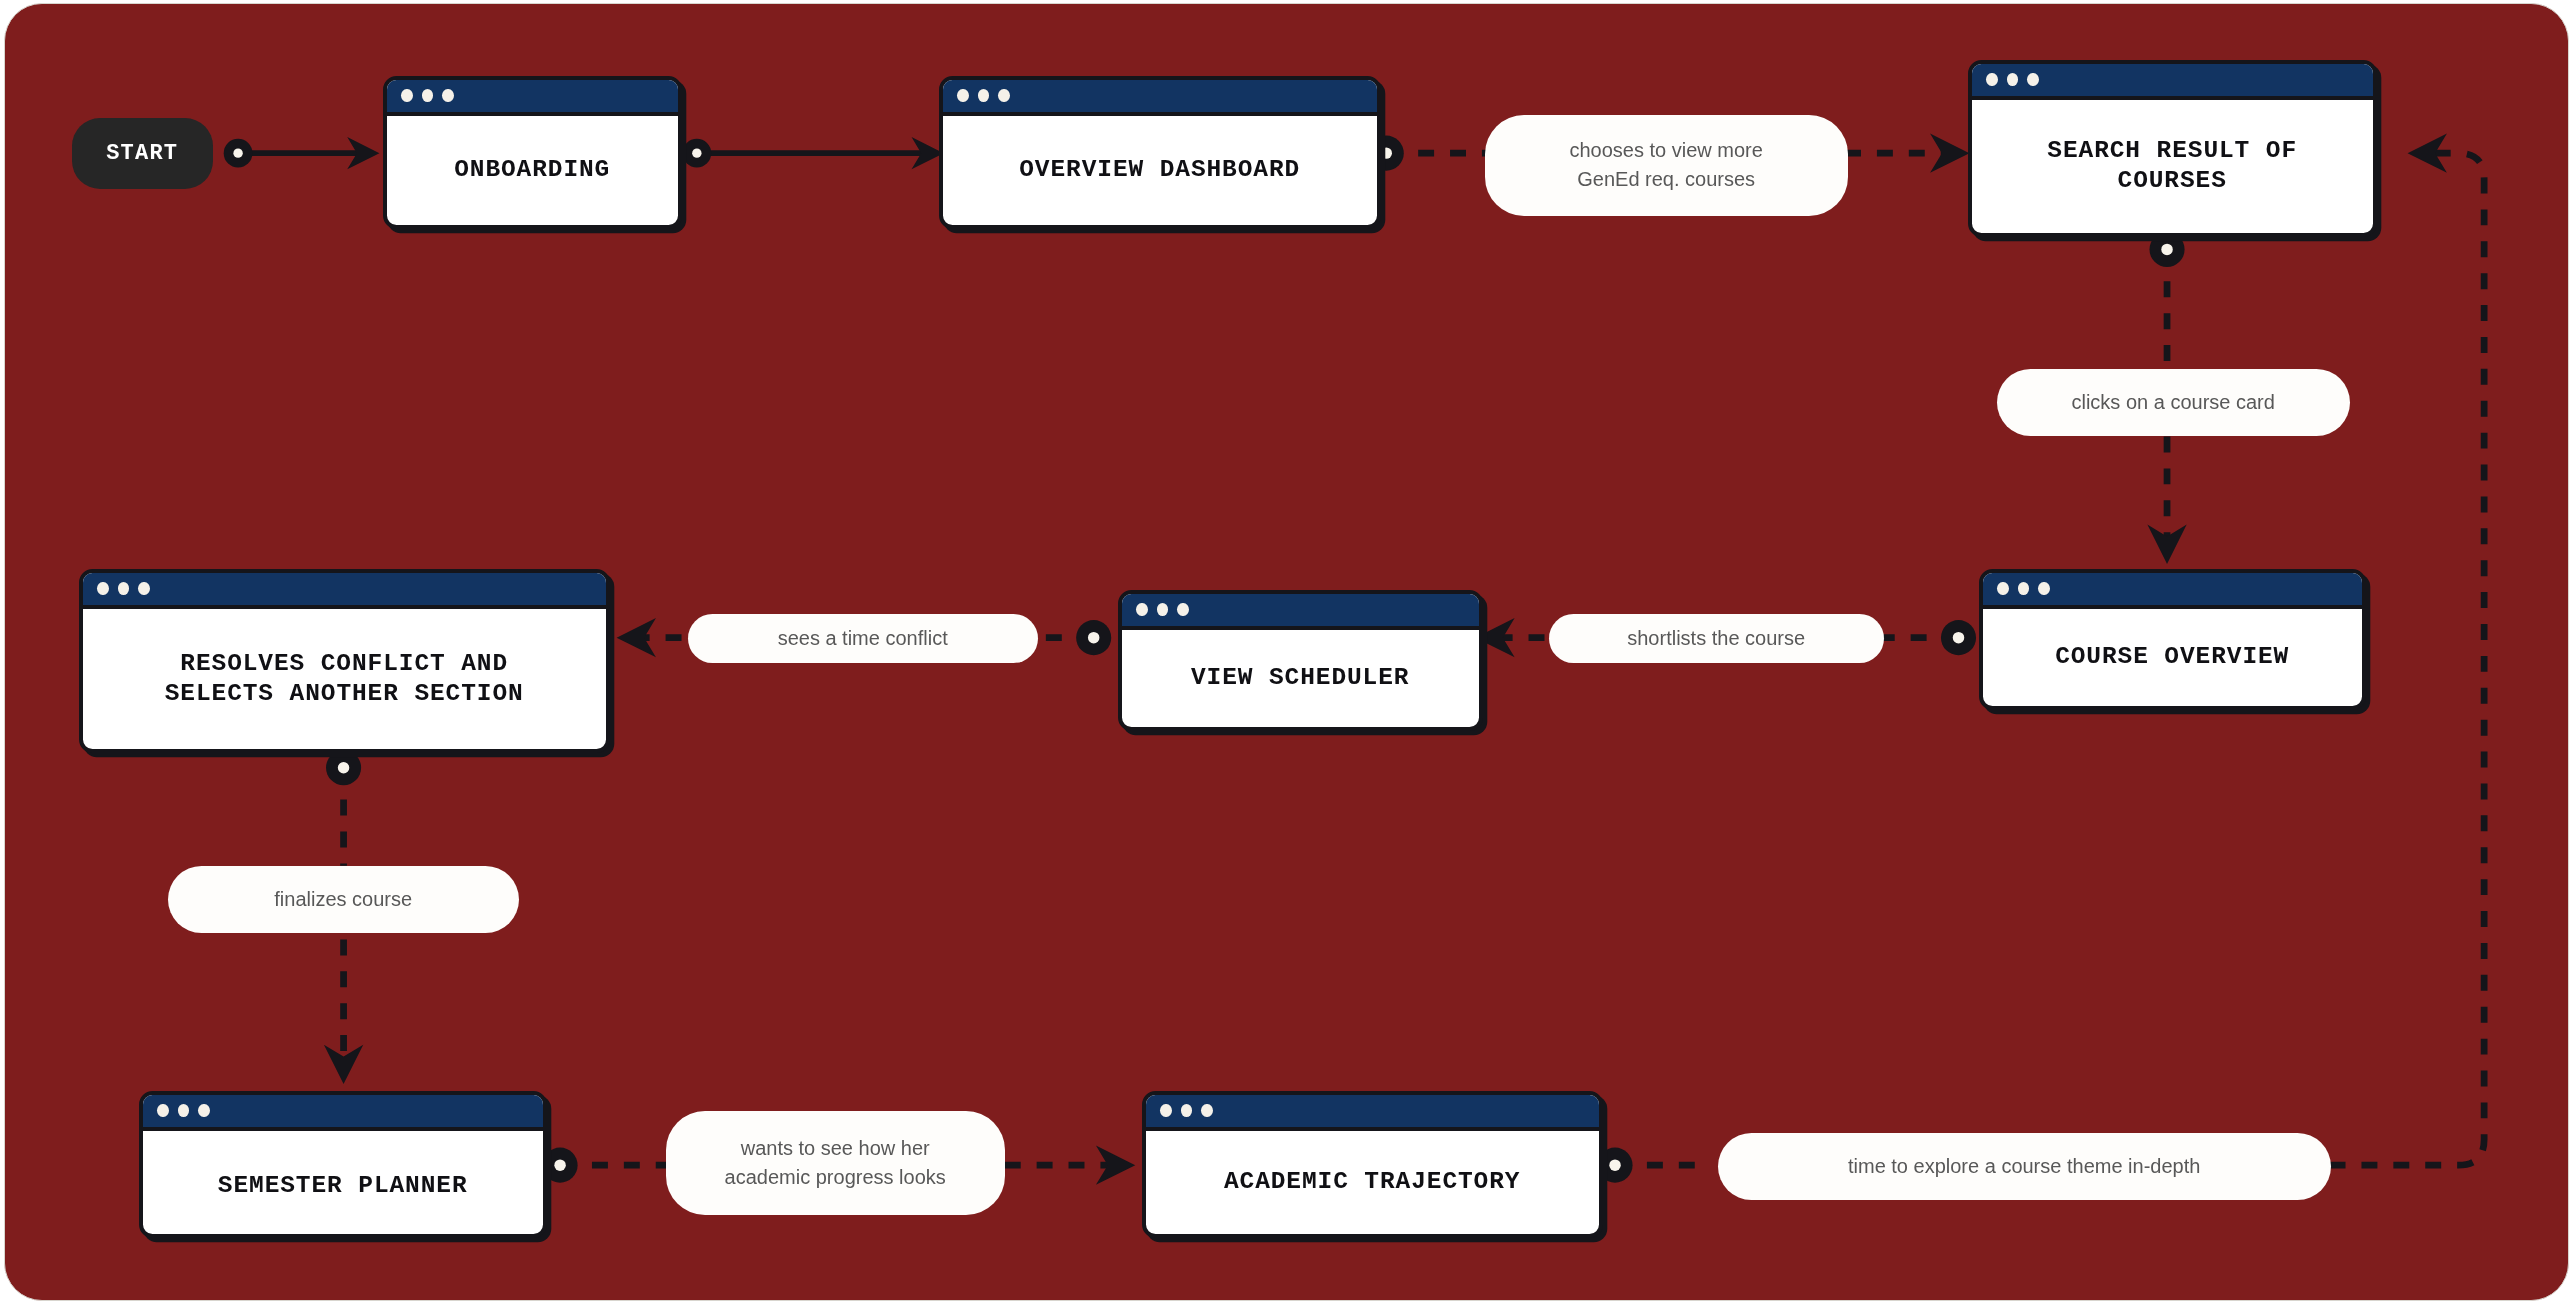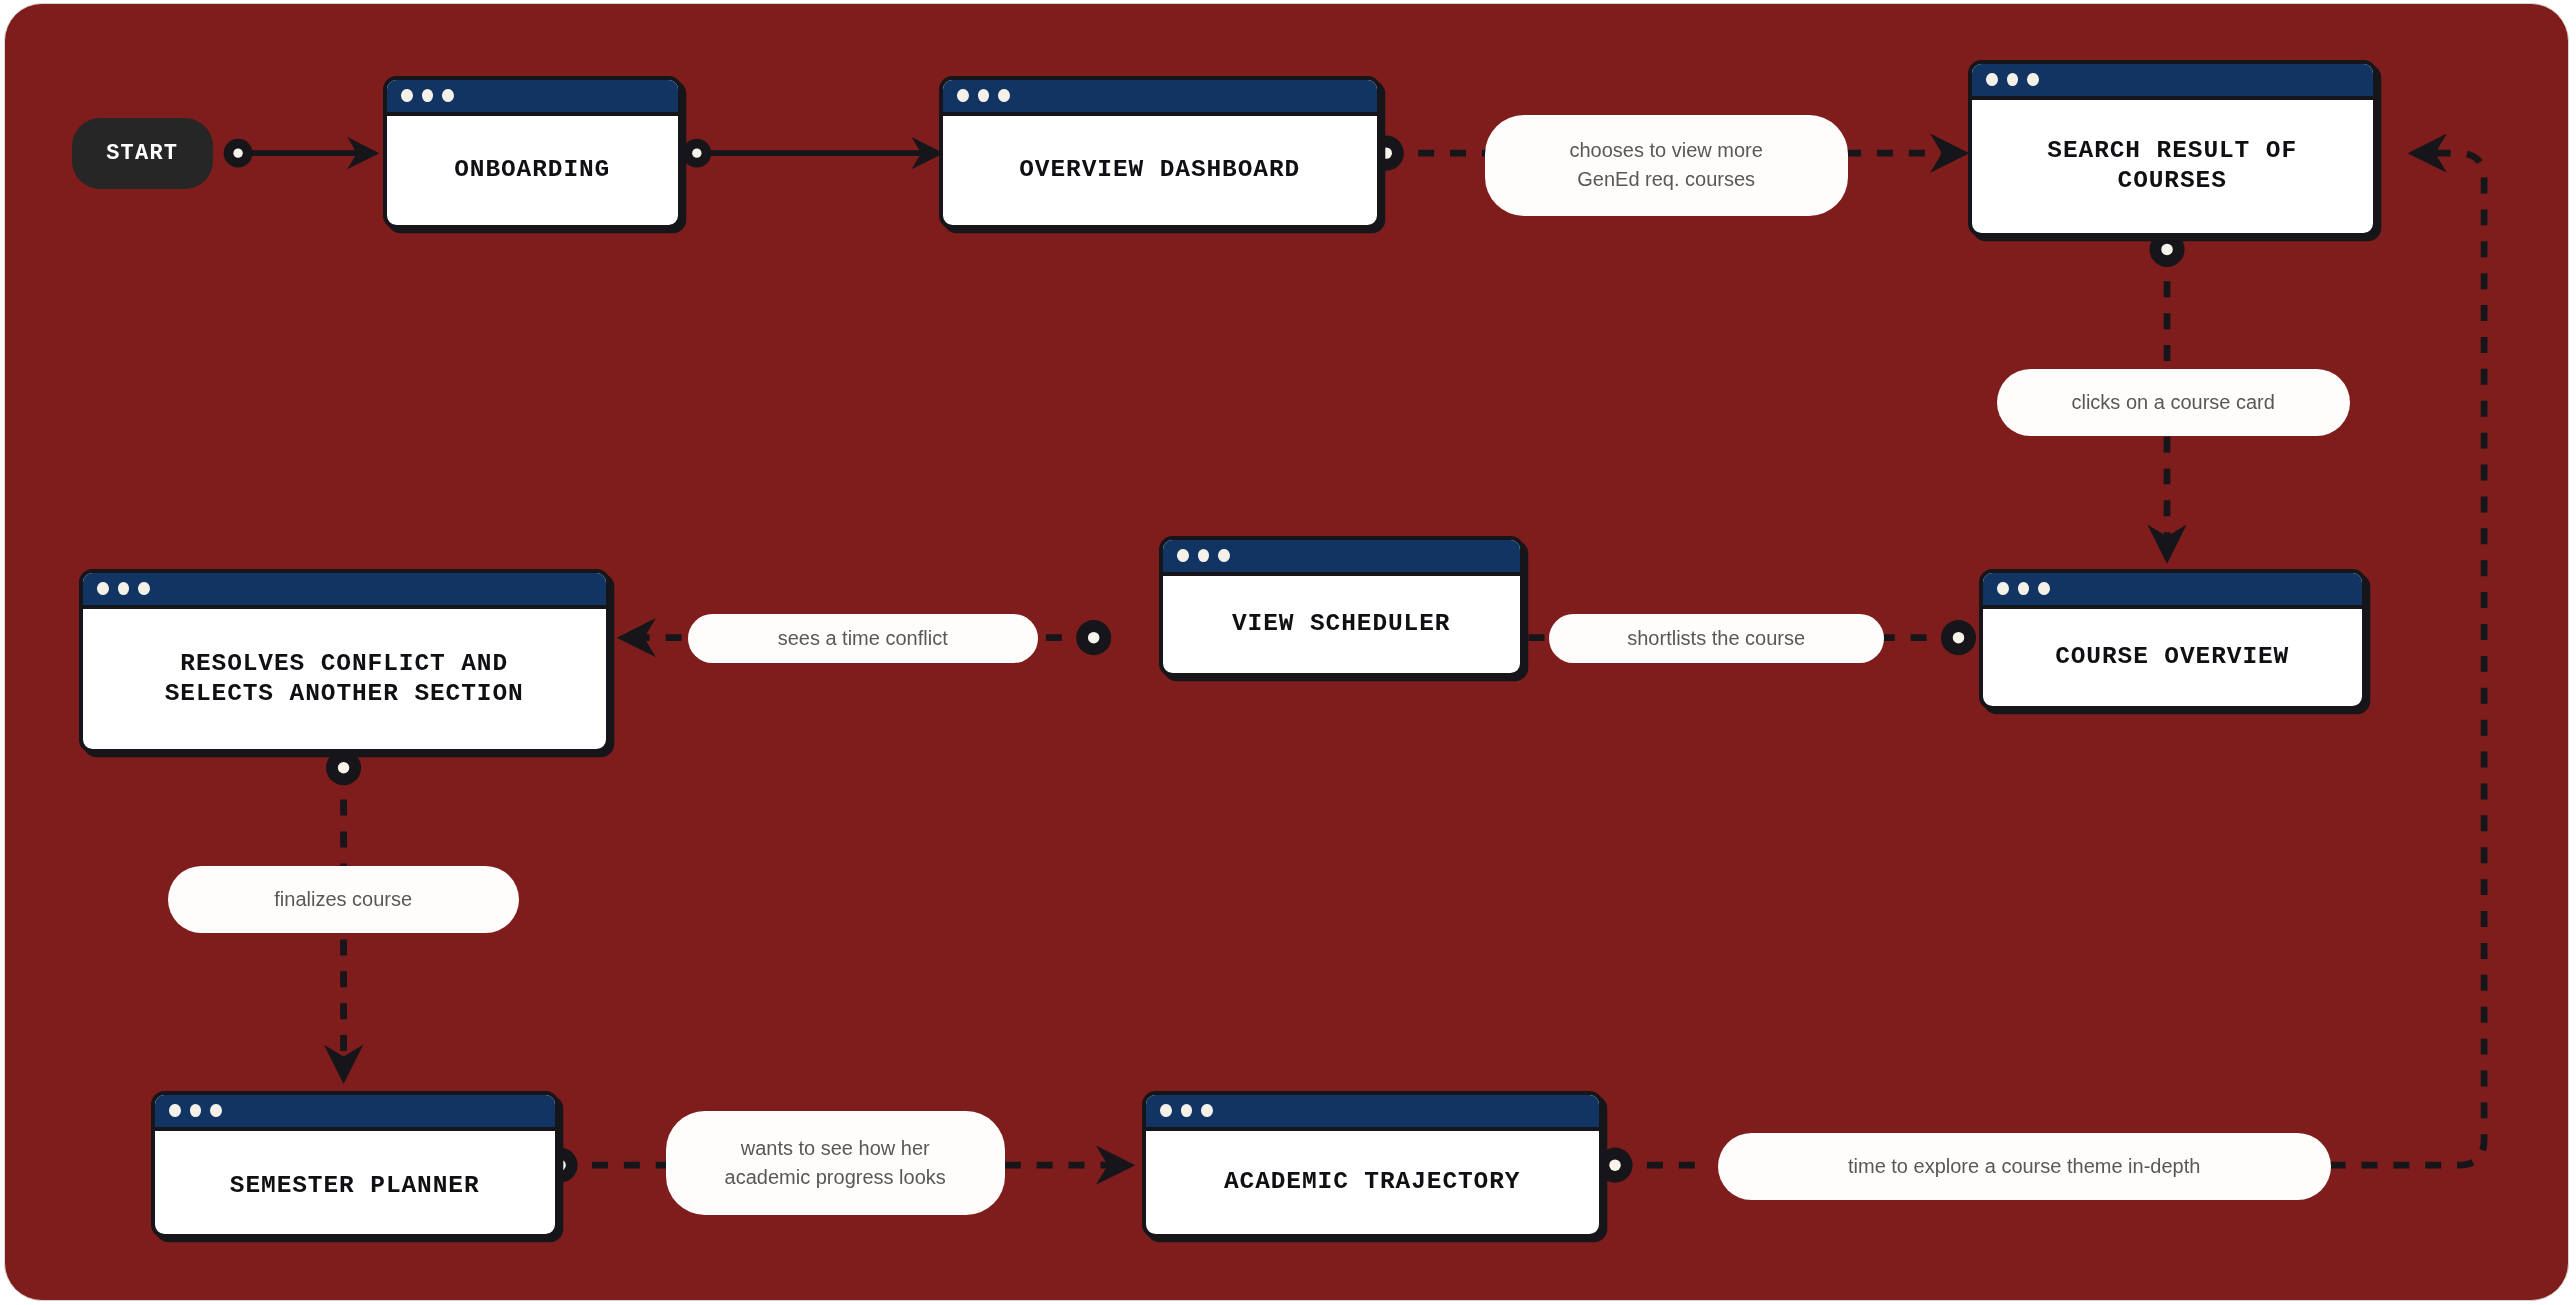--- a/index.html
+++ b/index.html
@@ -199,21 +199,21 @@
     <div class="win-bar">
       <span class="dot"></span>
       <span class="dot"></span>
       <span class="dot"></span>
     </div>
     <div class="win-body">
       <div class="win-title">COURSE OVERVIEW</div>
     </div>
   </div>
 
-  <div class="win" style="left:1113px; top:532px; width:365px; height:141px;margin-left:41px;">
+  <div class="win" style="left:1113px; top:586px; width:365px; height:141px;">
     <div class="win-bar">
       <span class="dot"></span>
       <span class="dot"></span>
       <span class="dot"></span>
     </div>
     <div class="win-body">
       <div class="win-title">VIEW SCHEDULER</div>
     </div>
   </div>
 
@@ -222,21 +222,21 @@
       <span class="dot"></span>
       <span class="dot"></span>
       <span class="dot"></span>
     </div>
     <div class="win-body">
       <div class="win-title">RESOLVES CONFLICT AND
 SELECTS ANOTHER SECTION</div>
     </div>
   </div>
 
-  <div class="win" style="left:146px; top:1087px; width:408px; height:147px;gap:8px;">
+  <div class="win" style="left:134px; top:1087px; width:408px; height:147px;gap:8px;">
     <div class="win-bar">
       <span class="dot"></span>
       <span class="dot"></span>
       <span class="dot"></span>
     </div>
     <div class="win-body">
       <div class="win-title">SEMESTER PLANNER</div>
     </div>
   </div>
 

